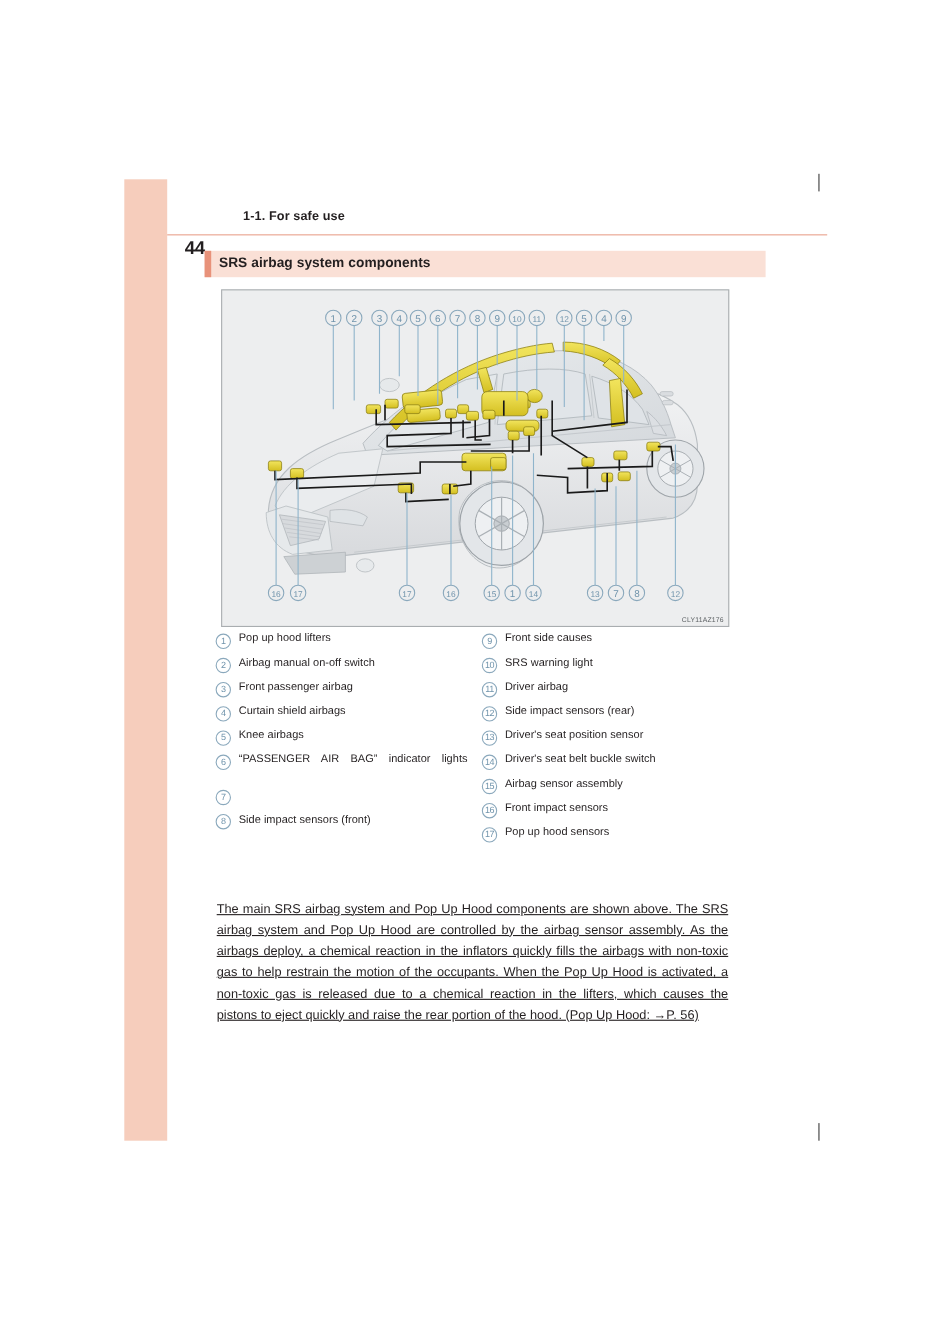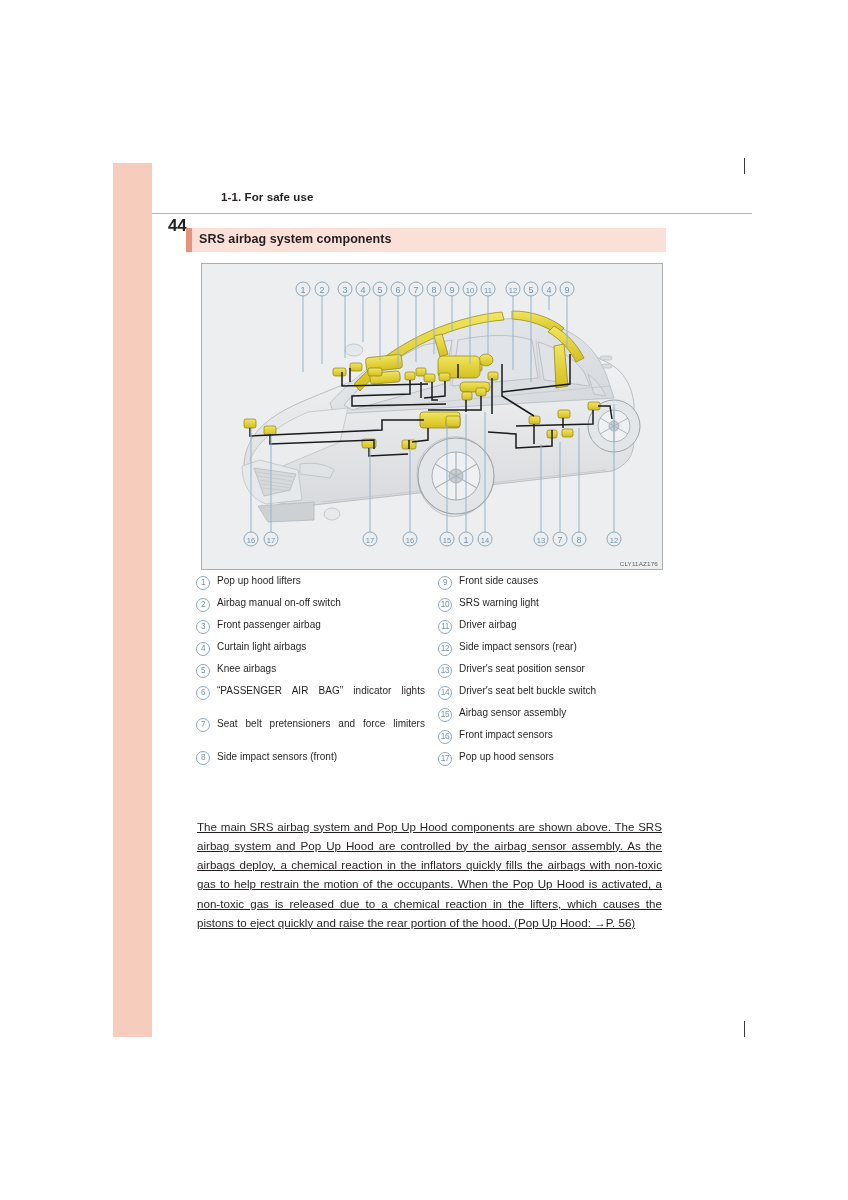--- a/index.html
+++ b/index.html
@@ -78,20 +78,21 @@
   }
 
   
   .section-bar {
     position: absolute;
     left: 186px;
     top: 228px;
     width: 480px;
     height: 24px;
     background: #fae0d6;
+    padding-left: 30px;
   }
   .section-accent {
     position: absolute;
     left: 0; top: 0;
     width: 6px; height: 24px;
     background: #e8927a;
   }
   .section-title {
     position: absolute;
     left: 13px;
@@ -488,33 +489,32 @@
       <div class="legend-item">
         <span class="legend-num">2</span>
         <span class="legend-text">Airbag manual on-off switch</span>
       </div>
       <div class="legend-item">
         <span class="legend-num">3</span>
         <span class="legend-text">Front passenger airbag</span>
       </div>
       <div class="legend-item">
         <span class="legend-num">4</span>
-        <span class="legend-text">Curtain light airbags</span>
+        <span class="legend-text">Curtain shield airbags</span>
       </div>
       <div class="legend-item">
         <span class="legend-num">5</span>
         <span class="legend-text">Knee airbags</span>
       </div>
       <div class="legend-item">
         <span class="legend-num">6</span>
         <span class="legend-text justify">“PASSENGER AIR BAG” indicator lights</span>
       </div>
       <div class="legend-item">
         <span class="legend-num">7</span>
-        <span class="legend-text justify">Seat belt pretensioners and force limiters</span>
       </div>
       <div class="legend-item">
         <span class="legend-num">8</span>
         <span class="legend-text">Side impact sensors (front)</span>
       </div>
 
     </div>
 
     <div class="legend-col right">
 

